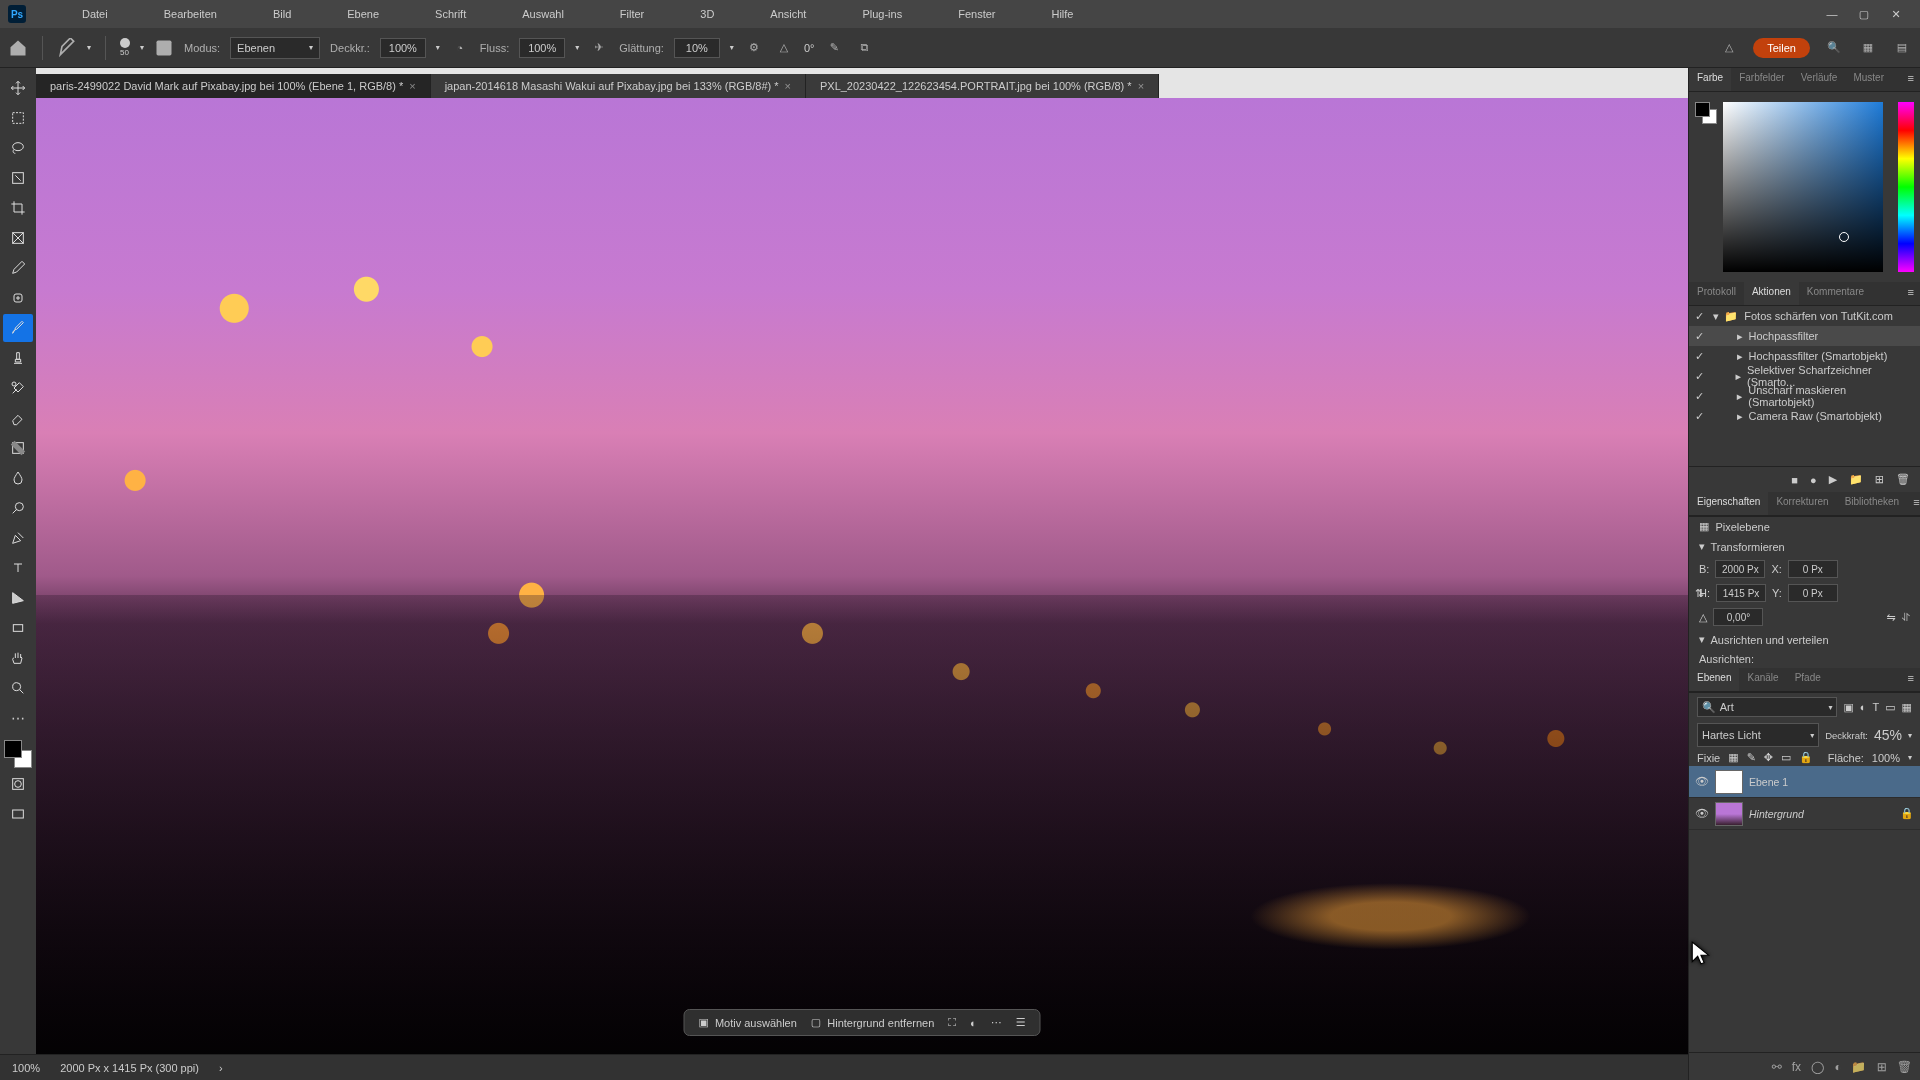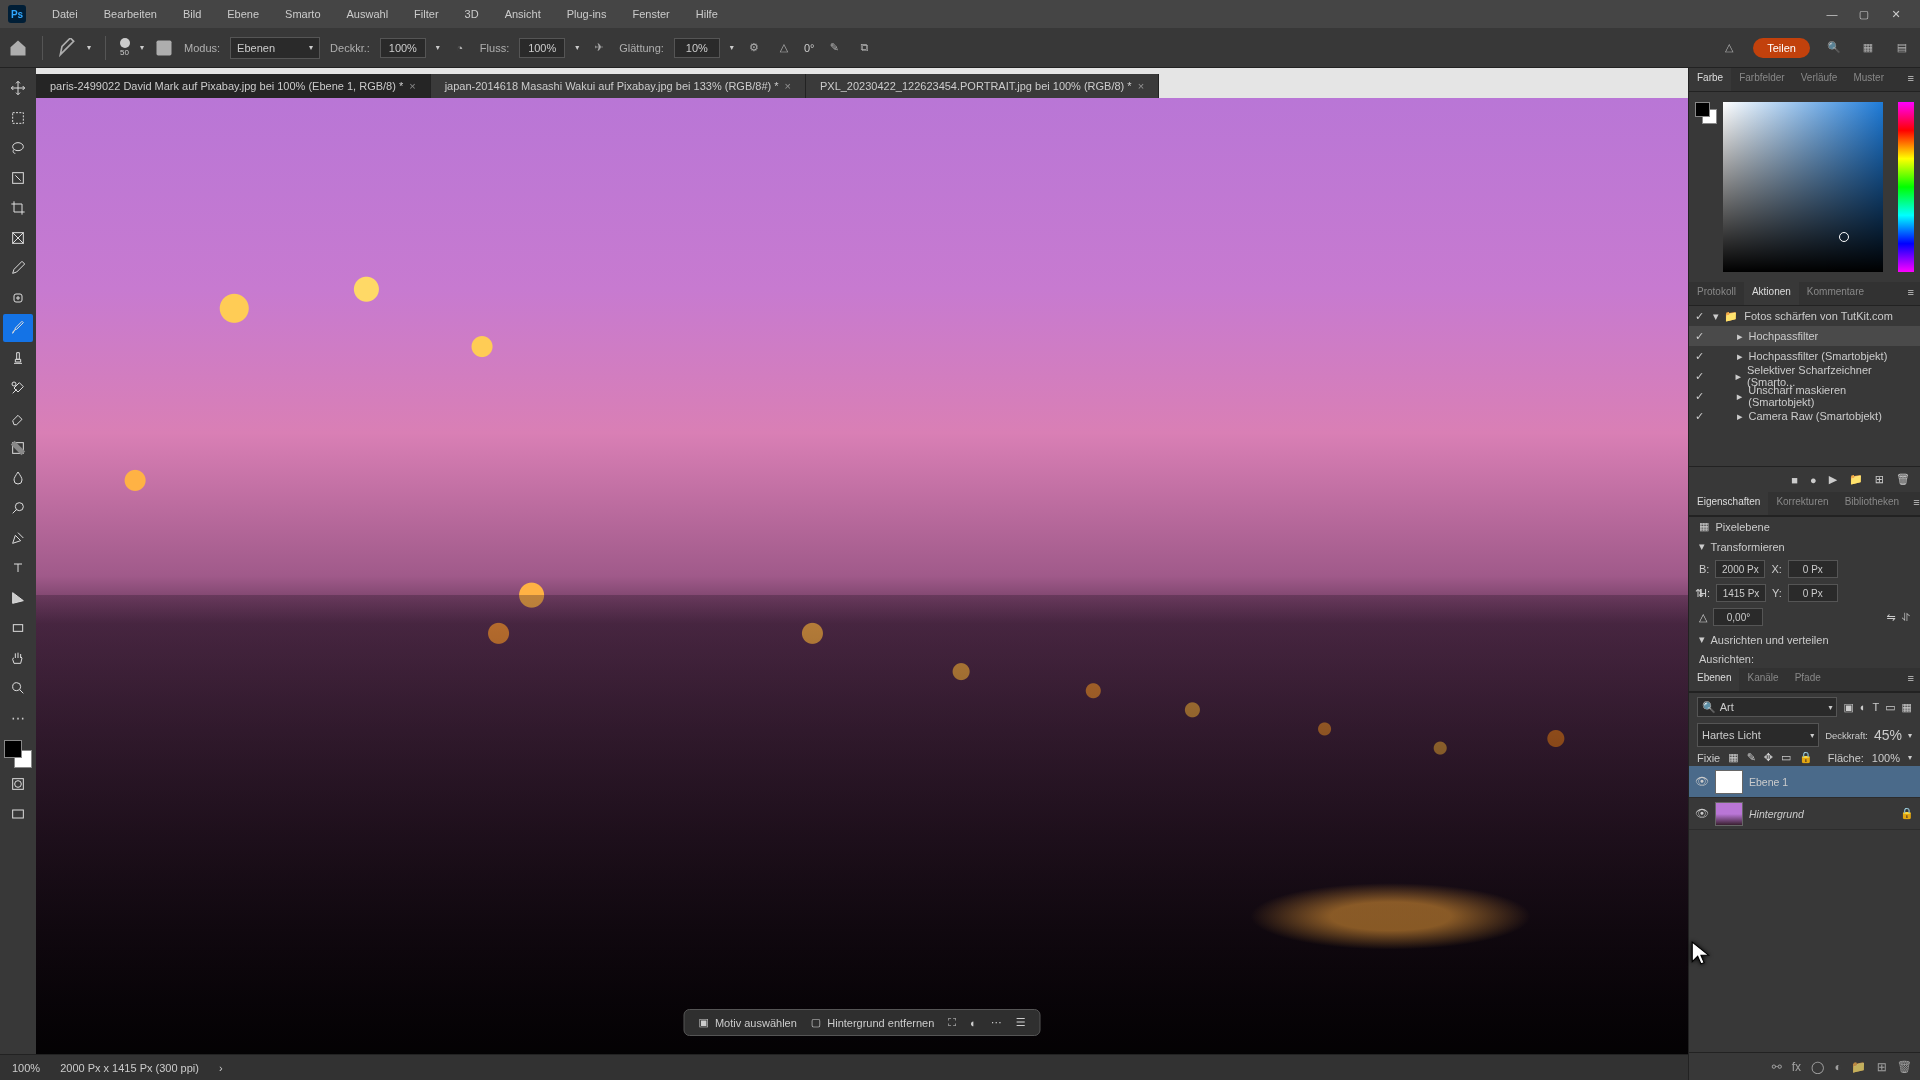--- a/index.html
+++ b/index.html
@@ -1,19 +1,19 @@
 <!DOCTYPE html>
 <html><head>
 <meta charset="utf-8">
 <style>
 * { margin:0; padding:0; box-sizing:border-box; font-family:"Segoe UI",Tahoma,sans-serif; font-size:11px; color:#ccc; user-select:none; }
 body { background:#323232; width:1920px; height:1080px; overflow:hidden; position:relative; }
-.menubar { height:28px; background:#454545; display:flex; align-items:center; padding:0 8px; gap:10px; }
+.menubar { height:28px; background:#454545; display:flex; align-items:center; padding:0 8px; gap:0; }
 .menubar .logo { width:18px; height:18px; background:#001e36; border-radius:3px; display:flex; align-items:center; justify-content:center; font-size:10px; font-weight:bold; color:#31a8ff; margin-right:8px; }
-.menubar .mitem { padding:4px 8px; cursor:default; }
+.menubar .mitem { padding:4px 8px; cursor:default;margin-left:40px; }
 .winctl { margin-left:auto; display:flex; gap:16px; padding-right:8px; }
 .winctl span { width:16px; text-align:center; }
 .optbar { height:40px; background:#383838; display:flex; align-items:center; padding:0 8px; gap:10px; border-bottom:1px solid #222; }
 .optbar .ico { width:20px; height:20px; display:flex; align-items:center; justify-content:center; opacity:.8; }
 .sep { width:1px; height:24px; background:#555; margin:0 4px; }
 .opt-select { background:#2a2a2a; border:1px solid #555; padding:2px 6px; min-width:90px; height:22px; display:flex; align-items:center; }
 .opt-num { background:#2a2a2a; border:1px solid #555; width:46px; height:20px; text-align:center; display:inline-flex; align-items:center; justify-content:center; }
 .lbl { opacity:.8; }
 .share-btn { background:#c2410c; color:#fff; padding:4px 14px; border-radius:12px; font-weight:500; }
 .right-icons { margin-left:auto; display:flex; align-items:center; gap:14px; }
@@ -98,21 +98,21 @@
 </style>
 </head>
 <body>
 
 <div class="menubar">
   <div class="logo">Ps</div>
   <div class="mitem">Datei</div>
   <div class="mitem">Bearbeiten</div>
   <div class="mitem">Bild</div>
   <div class="mitem">Ebene</div>
-  <div class="mitem">Smarto</div>
+  <div class="mitem">Schrift</div>
   <div class="mitem">Auswahl</div>
   <div class="mitem">Filter</div>
   <div class="mitem">3D</div>
   <div class="mitem">Ansicht</div>
   <div class="mitem">Plug-ins</div>
   <div class="mitem">Fenster</div>
   <div class="mitem">Hilfe</div>
   <div class="winctl">
     <span>—</span>
     <span>▢</span>

